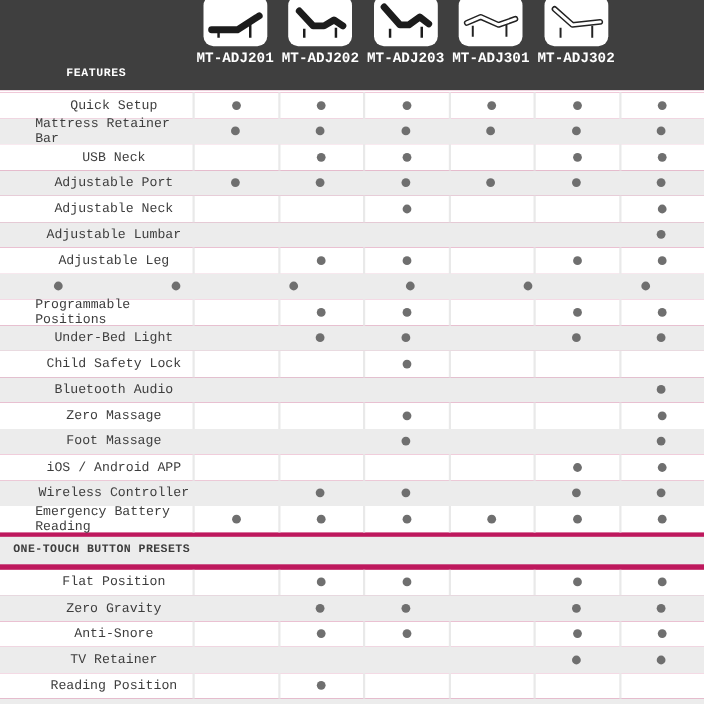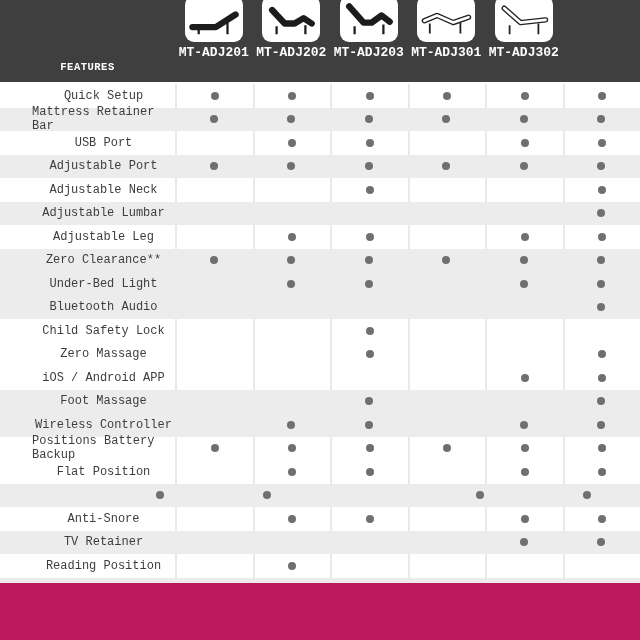--- a/index.html
+++ b/index.html
@@ -145,21 +145,21 @@
           <span class="dot" style="background: rgb(111, 111, 111);"></span>
         </div>
         <div class="dot-cell">
           <span class="dot" style="background: rgb(111, 111, 111);"></span>
         </div>
         <div class="dot-cell">
           <span class="dot" style="background: rgb(111, 111, 111);"></span>
         </div>
       </div>
       <div class="row plain">
-        <div class="label-cell">USB Port</div>
+        <div class="label-cell">USB Neck</div>
         <div class="dot-cell"></div>
         <div class="dot-cell">
           <span class="dot" style="background: rgb(111, 111, 111);"></span>
         </div>
         <div class="dot-cell">
           <span class="dot" style="background: rgb(111, 111, 111);"></span>
         </div>
         <div class="dot-cell"></div>
         <div class="dot-cell">
           <span class="dot" style="background: rgb(111, 111, 111);"></span>
@@ -224,33 +224,49 @@
         </div>
         <div class="dot-cell"></div>
         <div class="dot-cell">
           <span class="dot" style="background: rgb(111, 111, 111);"></span>
         </div>
         <div class="dot-cell">
           <span class="dot" style="background: rgb(111, 111, 111);"></span>
         </div>
       </div>
       <div class="row alt">
-        <div class="label-cell">Zero Clearance**</div>
-        <div class="dot-cell">
-          <span class="dot" style="background: rgb(111, 111, 111);"></span>
-        </div>
-        <div class="dot-cell">
-          <span class="dot" style="background: rgb(111, 111, 111);"></span>
-        </div>
-        <div class="dot-cell">
-          <span class="dot" style="background: rgb(111, 111, 111);"></span>
-        </div>
-        <div class="dot-cell">
-          <span class="dot" style="background: rgb(111, 111, 111);"></span>
-        </div>
+        <div class="dot-cell">
+          <span class="dot" style="background: rgb(111, 111, 111);"></span>
+        </div>
+        <div class="dot-cell">
+          <span class="dot" style="background: rgb(111, 111, 111);"></span>
+        </div>
+        <div class="dot-cell">
+          <span class="dot" style="background: rgb(111, 111, 111);"></span>
+        </div>
+        <div class="dot-cell">
+          <span class="dot" style="background: rgb(111, 111, 111);"></span>
+        </div>
+        <div class="dot-cell">
+          <span class="dot" style="background: rgb(111, 111, 111);"></span>
+        </div>
+        <div class="dot-cell">
+          <span class="dot" style="background: rgb(111, 111, 111);"></span>
+        </div>
+      </div>
+      <div class="row plain">
+        <div class="label-cell">Programmable Positions</div>
+        <div class="dot-cell"></div>
+        <div class="dot-cell">
+          <span class="dot" style="background: rgb(111, 111, 111);"></span>
+        </div>
+        <div class="dot-cell">
+          <span class="dot" style="background: rgb(111, 111, 111);"></span>
+        </div>
+        <div class="dot-cell"></div>
         <div class="dot-cell">
           <span class="dot" style="background: rgb(111, 111, 111);"></span>
         </div>
         <div class="dot-cell">
           <span class="dot" style="background: rgb(111, 111, 111);"></span>
         </div>
       </div>
       <div class="row alt">
         <div class="label-cell">Under-Bed Light</div>
         <div class="dot-cell"></div>
@@ -261,137 +277,139 @@
           <span class="dot" style="background: rgb(111, 111, 111);"></span>
         </div>
         <div class="dot-cell"></div>
         <div class="dot-cell">
           <span class="dot" style="background: rgb(111, 111, 111);"></span>
         </div>
         <div class="dot-cell">
           <span class="dot" style="background: rgb(111, 111, 111);"></span>
         </div>
       </div>
+      <div class="row plain">
+        <div class="label-cell">Child Safety Lock</div>
+        <div class="dot-cell"></div>
+        <div class="dot-cell"></div>
+        <div class="dot-cell">
+          <span class="dot" style="background: rgb(111, 111, 111);"></span>
+        </div>
+        <div class="dot-cell"></div>
+        <div class="dot-cell"></div>
+        <div class="dot-cell"></div>
+      </div>
       <div class="row alt">
         <div class="label-cell">Bluetooth Audio</div>
         <div class="dot-cell"></div>
         <div class="dot-cell"></div>
         <div class="dot-cell"></div>
         <div class="dot-cell"></div>
         <div class="dot-cell"></div>
         <div class="dot-cell">
           <span class="dot" style="background: rgb(111, 111, 111);"></span>
         </div>
       </div>
       <div class="row plain">
-        <div class="label-cell">Child Safety Lock</div>
-        <div class="dot-cell"></div>
-        <div class="dot-cell"></div>
-        <div class="dot-cell">
-          <span class="dot" style="background: rgb(111, 111, 111);"></span>
-        </div>
-        <div class="dot-cell"></div>
-        <div class="dot-cell"></div>
-        <div class="dot-cell"></div>
-      </div>
-      <div class="row plain">
         <div class="label-cell">Zero Massage</div>
         <div class="dot-cell"></div>
         <div class="dot-cell"></div>
         <div class="dot-cell">
           <span class="dot" style="background: rgb(111, 111, 111);"></span>
         </div>
         <div class="dot-cell"></div>
         <div class="dot-cell"></div>
         <div class="dot-cell">
           <span class="dot" style="background: rgb(111, 111, 111);"></span>
         </div>
       </div>
+      <div class="row alt">
+        <div class="label-cell">Foot Massage</div>
+        <div class="dot-cell"></div>
+        <div class="dot-cell"></div>
+        <div class="dot-cell">
+          <span class="dot" style="background: rgb(111, 111, 111);"></span>
+        </div>
+        <div class="dot-cell"></div>
+        <div class="dot-cell"></div>
+        <div class="dot-cell">
+          <span class="dot" style="background: rgb(111, 111, 111);"></span>
+        </div>
+      </div>
       <div class="row plain">
         <div class="label-cell">iOS / Android APP</div>
         <div class="dot-cell"></div>
         <div class="dot-cell"></div>
         <div class="dot-cell"></div>
         <div class="dot-cell"></div>
         <div class="dot-cell">
           <span class="dot" style="background: rgb(111, 111, 111);"></span>
         </div>
         <div class="dot-cell">
           <span class="dot" style="background: rgb(111, 111, 111);"></span>
         </div>
       </div>
       <div class="row alt">
-        <div class="label-cell">Foot Massage</div>
-        <div class="dot-cell"></div>
-        <div class="dot-cell"></div>
-        <div class="dot-cell">
-          <span class="dot" style="background: rgb(111, 111, 111);"></span>
-        </div>
-        <div class="dot-cell"></div>
-        <div class="dot-cell"></div>
-        <div class="dot-cell">
-          <span class="dot" style="background: rgb(111, 111, 111);"></span>
-        </div>
-      </div>
-      <div class="row alt">
         <div class="label-cell">Wireless Controller</div>
         <div class="dot-cell"></div>
         <div class="dot-cell">
           <span class="dot" style="background: rgb(111, 111, 111);"></span>
         </div>
         <div class="dot-cell">
           <span class="dot" style="background: rgb(111, 111, 111);"></span>
         </div>
         <div class="dot-cell"></div>
         <div class="dot-cell">
           <span class="dot" style="background: rgb(111, 111, 111);"></span>
         </div>
         <div class="dot-cell">
           <span class="dot" style="background: rgb(111, 111, 111);"></span>
         </div>
       </div>
       <div class="row plain">
-        <div class="label-cell">Positions Battery Backup</div>
-        <div class="dot-cell">
-          <span class="dot" style="background: rgb(111, 111, 111);"></span>
-        </div>
-        <div class="dot-cell">
-          <span class="dot" style="background: rgb(111, 111, 111);"></span>
-        </div>
-        <div class="dot-cell">
-          <span class="dot" style="background: rgb(111, 111, 111);"></span>
-        </div>
-        <div class="dot-cell">
-          <span class="dot" style="background: rgb(111, 111, 111);"></span>
-        </div>
-        <div class="dot-cell">
-          <span class="dot" style="background: rgb(111, 111, 111);"></span>
-        </div>
-        <div class="dot-cell">
-          <span class="dot" style="background: rgb(111, 111, 111);"></span>
-        </div>
-      </div>
+        <div class="label-cell">Emergency Battery Reading</div>
+        <div class="dot-cell">
+          <span class="dot" style="background: rgb(111, 111, 111);"></span>
+        </div>
+        <div class="dot-cell">
+          <span class="dot" style="background: rgb(111, 111, 111);"></span>
+        </div>
+        <div class="dot-cell">
+          <span class="dot" style="background: rgb(111, 111, 111);"></span>
+        </div>
+        <div class="dot-cell">
+          <span class="dot" style="background: rgb(111, 111, 111);"></span>
+        </div>
+        <div class="dot-cell">
+          <span class="dot" style="background: rgb(111, 111, 111);"></span>
+        </div>
+        <div class="dot-cell">
+          <span class="dot" style="background: rgb(111, 111, 111);"></span>
+        </div>
+      </div>
+      <div class="section-band">ONE-TOUCH BUTTON PRESETS</div>
       <div class="row plain">
         <div class="label-cell">Flat Position</div>
         <div class="dot-cell"></div>
         <div class="dot-cell">
           <span class="dot" style="background: rgb(111, 111, 111);"></span>
         </div>
         <div class="dot-cell">
           <span class="dot" style="background: rgb(111, 111, 111);"></span>
         </div>
         <div class="dot-cell"></div>
         <div class="dot-cell">
           <span class="dot" style="background: rgb(111, 111, 111);"></span>
         </div>
         <div class="dot-cell">
           <span class="dot" style="background: rgb(111, 111, 111);"></span>
         </div>
       </div>
       <div class="row alt">
+        <div class="label-cell">Zero Gravity</div>
         <div class="dot-cell"></div>
         <div class="dot-cell">
           <span class="dot" style="background: rgb(111, 111, 111);"></span>
         </div>
         <div class="dot-cell">
           <span class="dot" style="background: rgb(111, 111, 111);"></span>
         </div>
         <div class="dot-cell"></div>
         <div class="dot-cell">
           <span class="dot" style="background: rgb(111, 111, 111);"></span>

